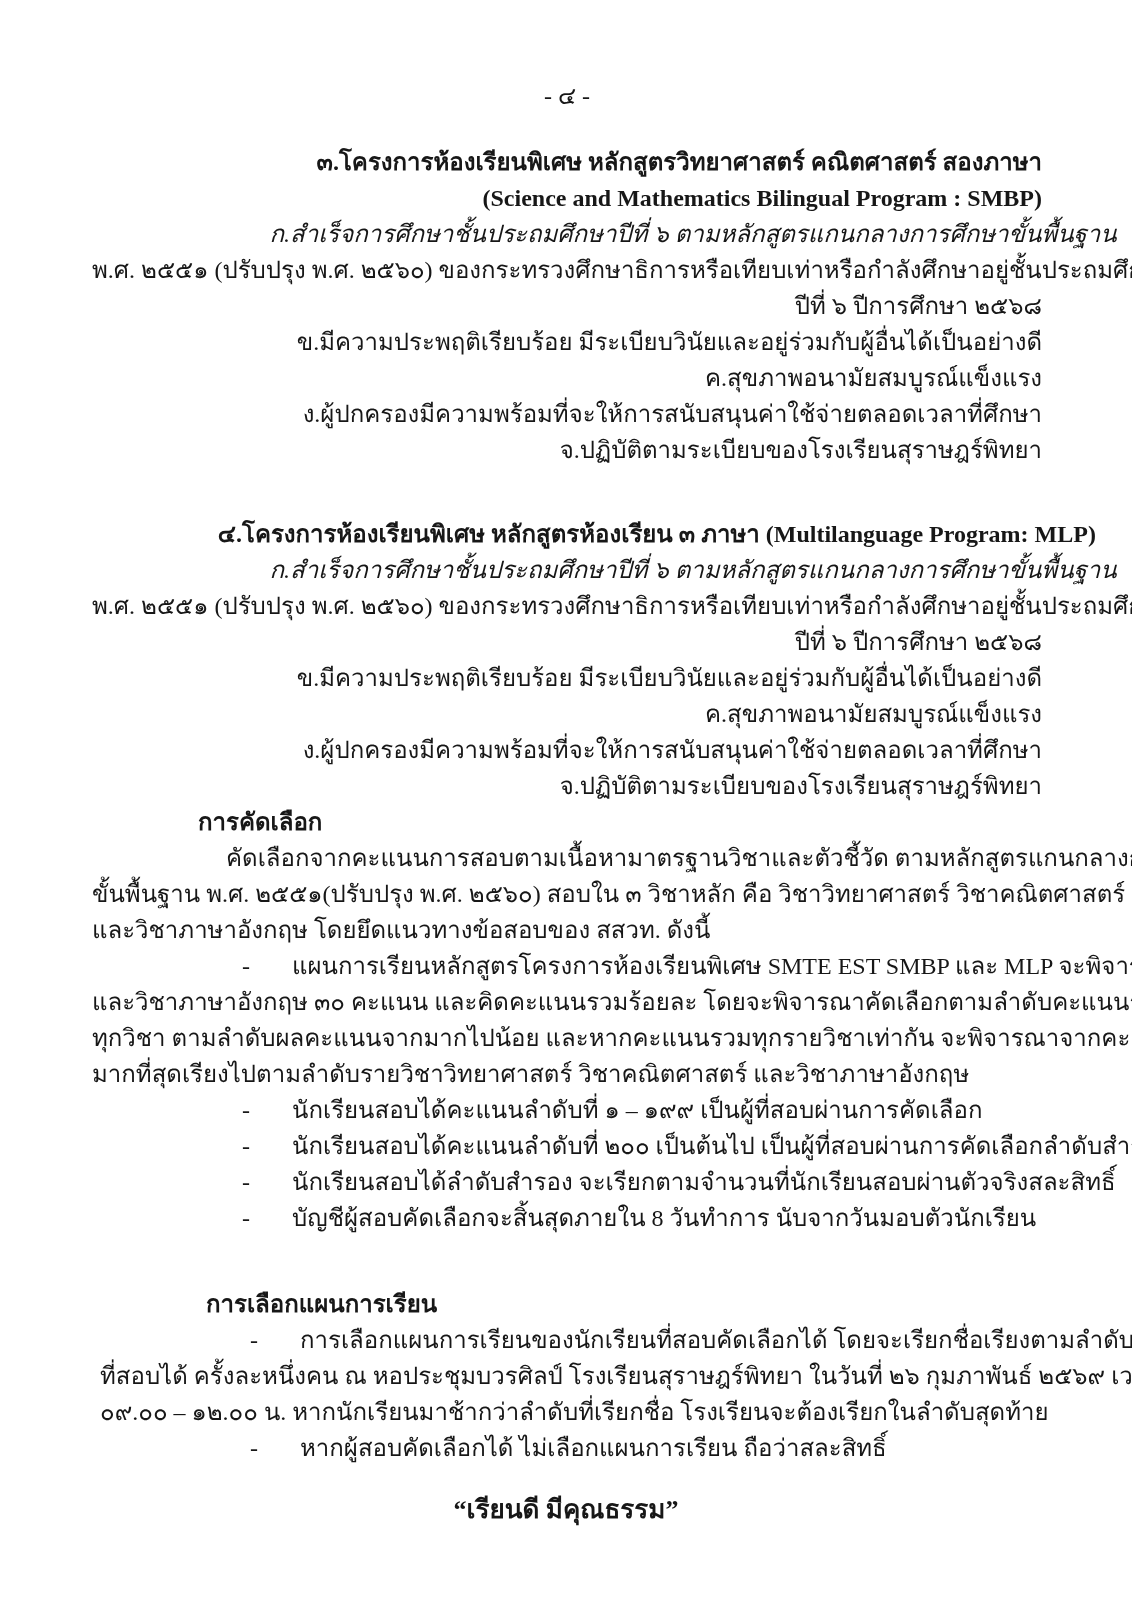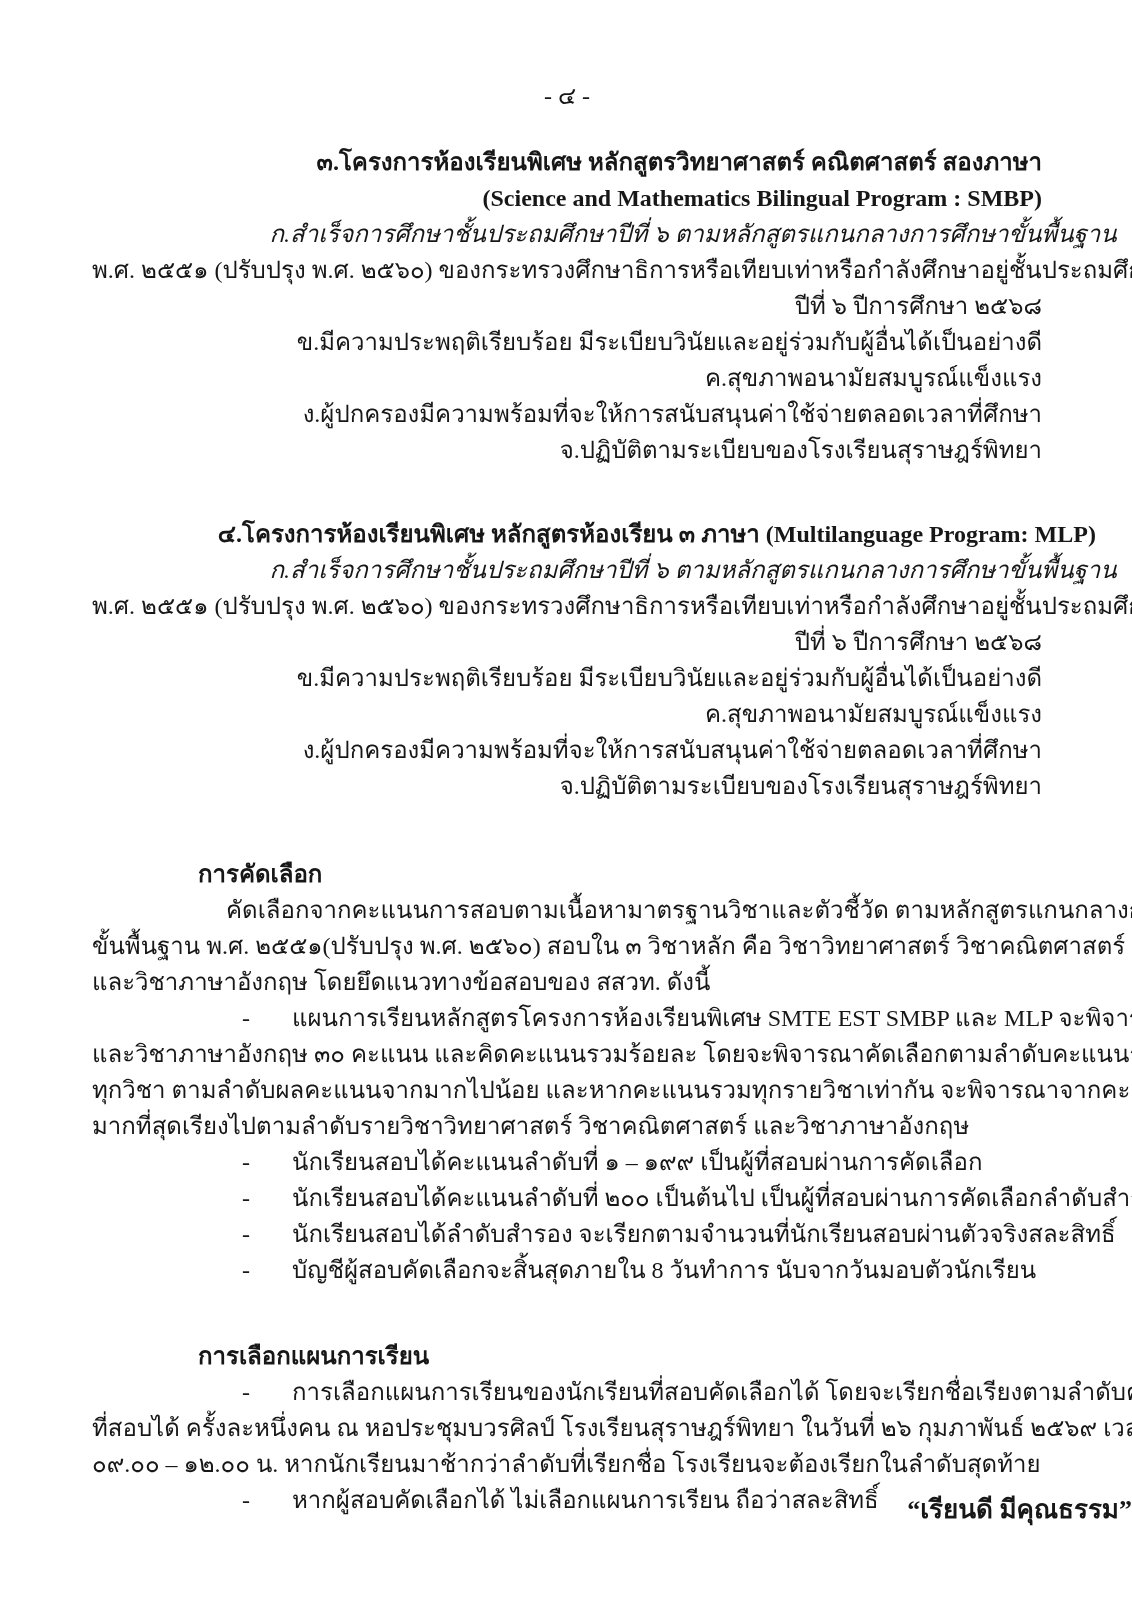--- a/index.html
+++ b/index.html
@@ -59,28 +59,28 @@
   }
   .block-heading {
     font-weight: bold;
     padding-left: 106px;
   }
   .intro-first {
     padding-left: 134px;
   }
   .section-program { margin-top: 22px; text-align: right; }
   .section-program.second { margin-top: 48px; }
-  .section-selection { margin-top: 52px; }
-  .section-planchoice { margin-top: 50px; }
+  .section-selection { }
+  .section-planchoice { margin-top: 50px; margin-left: 8px; }
   .footer {
     position: absolute;
     left: 0;
     right: 0;
     bottom: 72px;
-    text-align: right;
+    text-align: center;
     font-weight: bold;
     font-size: 26px;
   }
 </style>
 </head>
 <body>
 
 <div class="page">
 
   <div class="page-number">- ๔ -</div>

